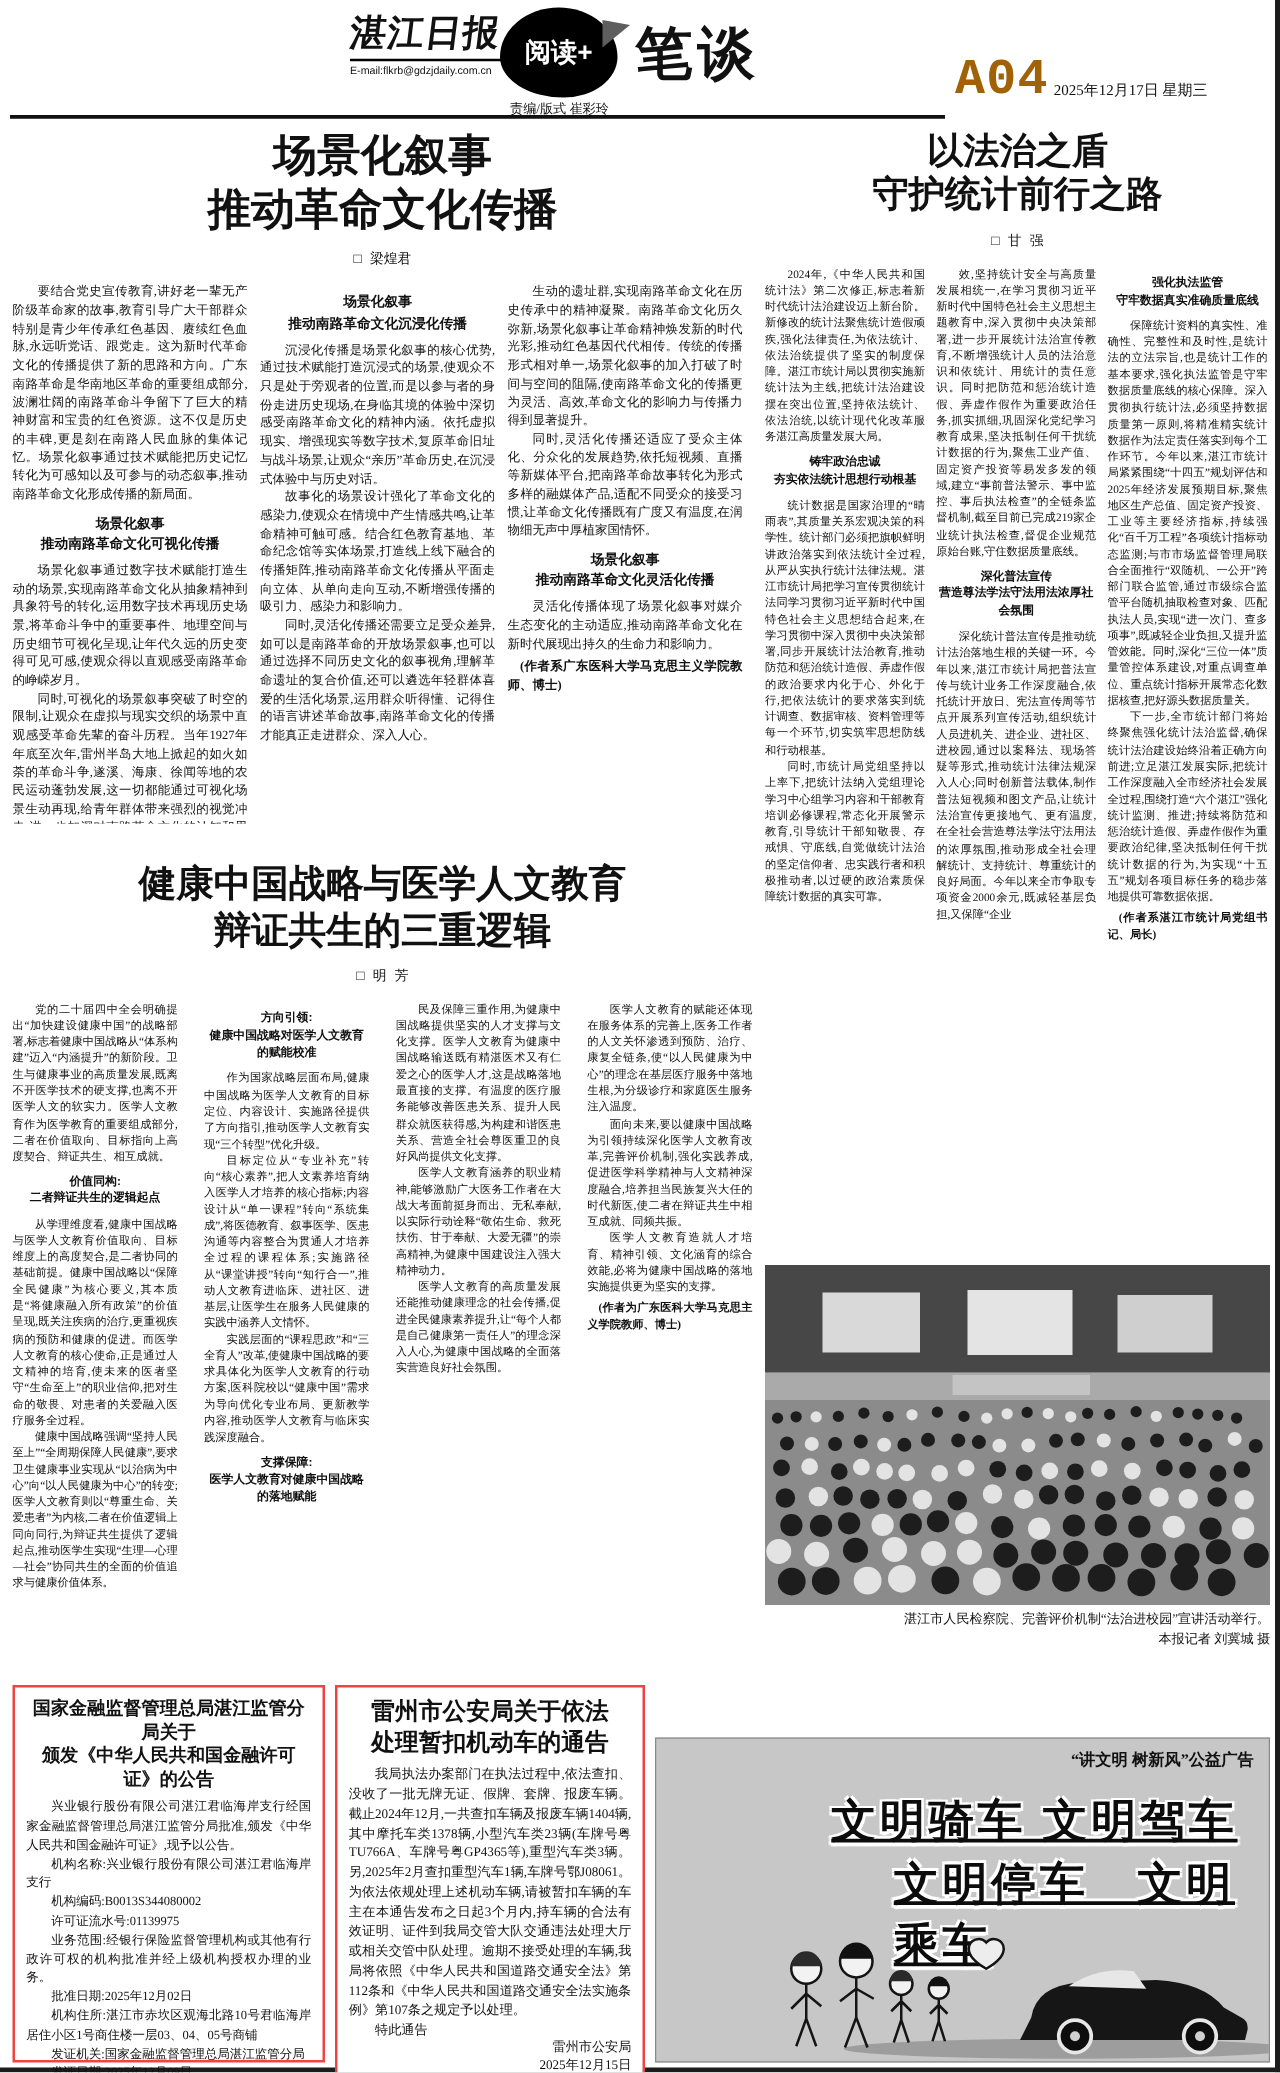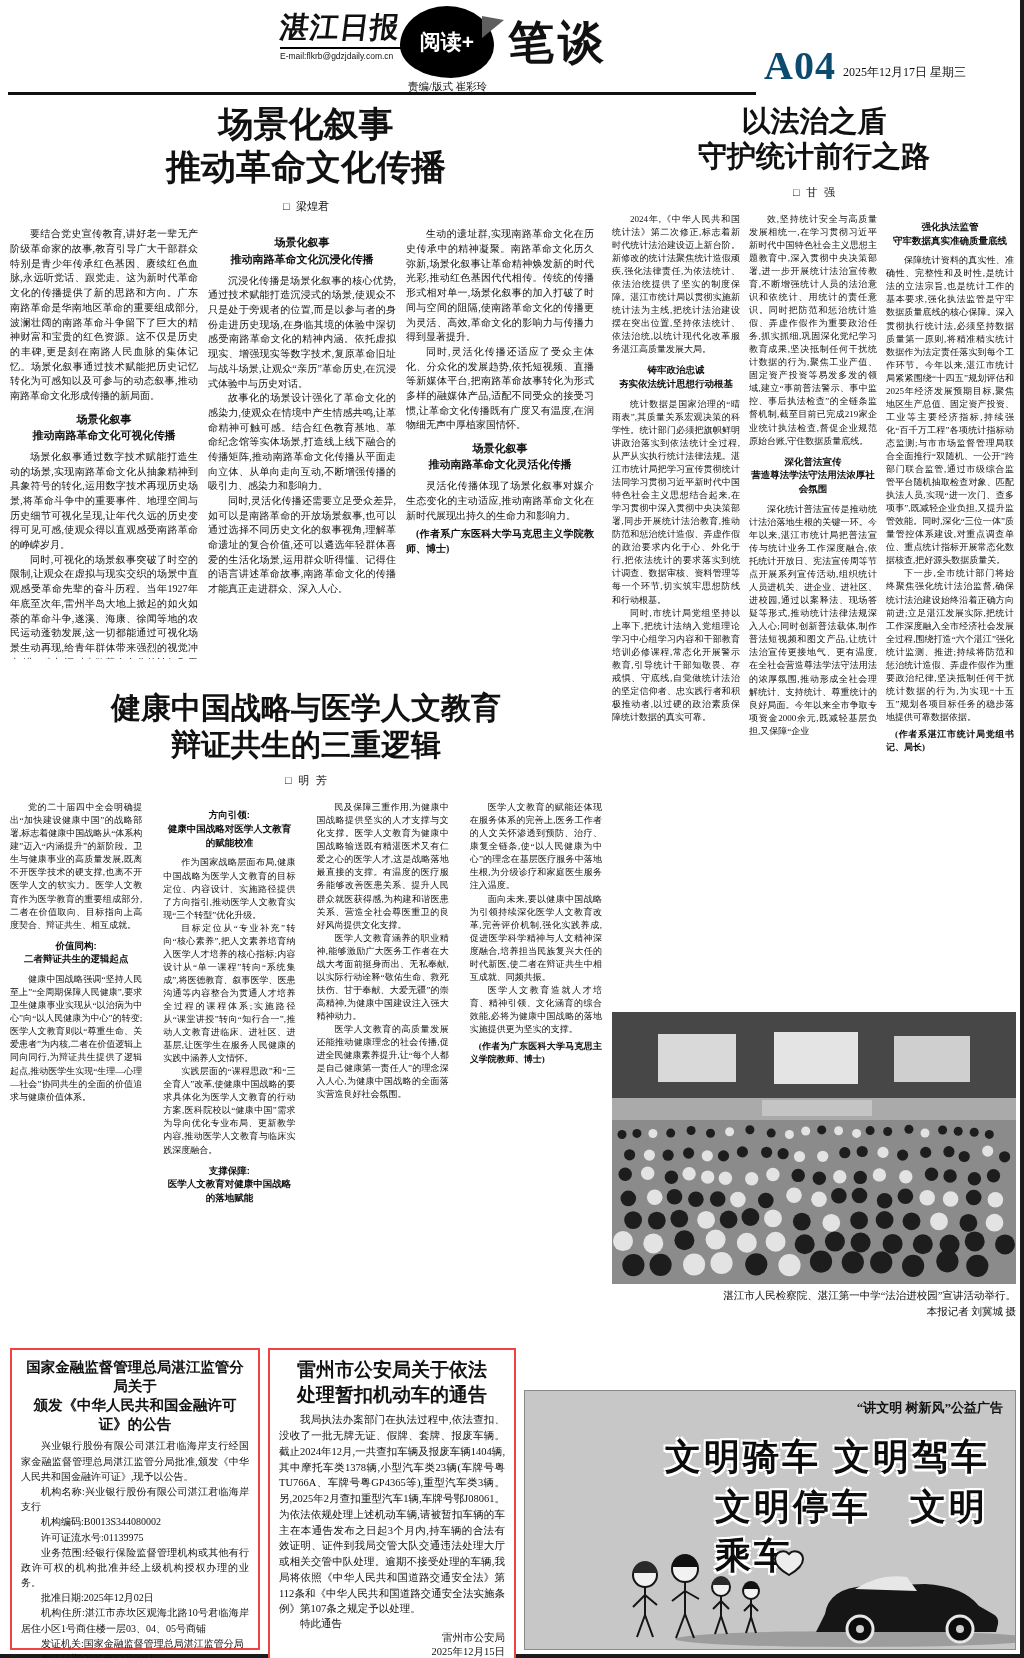--- a/index.html
+++ b/index.html
@@ -16,22 +16,22 @@
   .masthead .email{font-size:8.5px;margin-top:2px;font-family:"Liberation Sans",sans-serif;}
   .bubble{position:absolute;left:400px;top:6px;width:94px;height:72px;background:#000000;
      border-radius:50% 50% 46% 54%/55% 55% 45% 45%;display:flex;align-items:center;justify-content:center;}
   .bubble:after{content:"";position:absolute;right:-10px;top:10px;width:0;height:0;
      border-left:22px solid #5e5e5e;border-top:4px solid transparent;border-bottom:18px solid transparent;}
   .bubble span{color:#fff;font-size:21px;font-weight:bold;font-family:"Liberation Sans",sans-serif;}
   .section-title{position:absolute;left:508px;top:12px;font-size:46px;font-weight:900;letter-spacing:4px;
      font-family:"Liberation Sans",sans-serif;}
   .editor{position:absolute;left:408px;top:80px;font-size:10.5px;}
   .head-rule{position:absolute;left:8px;top:92px;width:748px;height:3px;background:#111;}
-  .pageno{position:absolute;left:764px;top:42px;font-size:40px;font-weight:900;color:#0c4a6e;
-     font-family:Liberation Serif, serif;letter-spacing:1px;}
+  .pageno{position:absolute;left:764px;top:42px;font-size:40px;font-weight:900;color:#a16207;
+     font-family:Liberation Mono, monospace;letter-spacing:1px;}
   .date{position:absolute;left:843px;top:64px;font-size:12px;}
 
   
   .article{position:absolute;}
   .a-title{text-align:center;font-weight:900;line-height:1.22;white-space:pre-line;}
   .a-author{text-align:center;font-size:11px;margin-top:10px;font-family:Liberation Mono, monospace;}
   .cols{display:flex;margin-top:13px;}
   .col{text-align:justify;overflow:hidden;}
   .para{margin:0;text-indent:2em;}
   .subhead{margin:7px 0;text-align:center;font-weight:bold;white-space:pre-line;
@@ -73,21 +73,21 @@
   .box2 .nbody{font-size:10.5px;line-height:1.5;}
   .sign{margin:0;text-align:right;font-size:10.5px;}
   .sign-first{text-align:left;text-indent:2em;}
 
   
   .ad{position:absolute;left:524px;top:1390px;width:492px;height:260px;background:#c7c7c7;
       border:1px solid #8a8a8a;box-sizing:border-box;overflow:hidden;}
   .ad .tagline{position:absolute;right:12px;top:8px;font-size:13px;font-weight:bold;}
   .ad .big{position:absolute;font-size:36px;font-weight:900;font-family:"Liberation Sans",sans-serif;
       letter-spacing:3px;color:#0c0c0c;
-      text-shadow:-2px -2px 0 #fff,2px -2px 0 #fff,-2px 2px 0 #fff,2px 2px 0 #fff,0 3px 0 #fff;}
+      text-shadow:-2px -2px 0 #fff,2px -2px 0 #fff,-2px 2px 0 #fff,2px 2px 0 #fff,0 3px 0 #fff;text-decoration:underline;}
   .ad .big1{left:140px;top:42px;}
   .ad .big2{left:190px;top:92px;}
   .ad svg{position:absolute;left:0;bottom:0;}
 </style>
 </head>
 <body>
 
 <div class="page">
   <div class="edge-r"></div>
   <div class="edge-b"></div>
@@ -166,20 +166,21 @@
 
   <div class="article art3">
     <div class="a-title">健康中国战略与医学人文教育
 辩证共生的三重逻辑</div>
     <div class="a-author">□ 明 芳</div>
     <div class="cols">
         <div class="col">
           <p class="para">党的二十届四中全会明确提出“加快建设健康中国”的战略部署,标志着健康中国战略从“体系构建”迈入“内涵提升”的新阶段。卫生与健康事业的高质量发展,既离不开医学技术的硬支撑,也离不开医学人文的软实力。医学人文教育作为医学教育的重要组成部分,二者在价值取向、目标指向上高度契合、辩证共生、相互成就。</p>
           <h4 class="subhead">价值同构:
 二者辩证共生的逻辑起点</h4>
+          <p class="para">从学理维度看,健康中国战略与医学人文教育价值取向、目标维度上的高度契合,是二者协同的基础前提。健康中国战略以“保障全民健康”为核心要义,其本质是“将健康融入所有政策”的价值呈现,既关注疾病的治疗,更重视疾病的预防和健康的促进。而医学人文教育的核心使命,正是通过人文精神的培育,使未来的医者坚守“生命至上”的职业信仰,把对生命的敬畏、对患者的关爱融入医疗服务全过程。</p>
           <p class="para">健康中国战略强调“坚持人民至上”“全周期保障人民健康”,要求卫生健康事业实现从“以治病为中心”向“以人民健康为中心”的转变;医学人文教育则以“尊重生命、关爱患者”为内核,二者在价值逻辑上同向同行,为辩证共生提供了逻辑起点,推动医学生实现“生理—心理—社会”协同共生的全面的价值追求与健康价值体系。</p>
         </div>
         <div class="col">
           <h4 class="subhead">方向引领:
 健康中国战略对医学人文教育的赋能校准</h4>
           <p class="para">作为国家战略层面布局,健康中国战略为医学人文教育的目标定位、内容设计、实施路径提供了方向指引,推动医学人文教育实现“三个转型”优化升级。</p>
           <p class="para">目标定位从“专业补充”转向“核心素养”,把人文素养培育纳入医学人才培养的核心指标;内容设计从“单一课程”转向“系统集成”,将医德教育、叙事医学、医患沟通等内容整合为贯通人才培养全过程的课程体系;实施路径从“课堂讲授”转向“知行合一”,推动人文教育进临床、进社区、进基层,让医学生在服务人民健康的实践中涵养人文情怀。</p>
           <p class="para">实践层面的“课程思政”和“三全育人”改革,使健康中国战略的要求具体化为医学人文教育的行动方案,医科院校以“健康中国”需求为导向优化专业布局、更新教学内容,推动医学人文教育与临床实践深度融合。</p>
           <h4 class="subhead">支撑保障:
 医学人文教育对健康中国战略的落地赋能</h4>
@@ -324,21 +325,21 @@
           <circle cx="209.0" cy="249.6" r="11.1" fill="#1d1d1d"></circle>
           <circle cx="240.8" cy="250.3" r="11.1" fill="#1d1d1d"></circle>
           <circle cx="269.2" cy="250.3" r="11.1" fill="#1d1d1d"></circle>
           <circle cx="301.1" cy="253.9" r="11.1" fill="#1d1d1d"></circle>
           <circle cx="335.4" cy="249.3" r="11.1" fill="#1d1d1d"></circle>
           <circle cx="365.3" cy="253.8" r="11.1" fill="#1d1d1d"></circle>
         </g>
     </svg>
   </div>
   <div class="caption">
-    <div>湛江市人民检察院、湛江第一中学“法治进校园”宣讲活动举行。</div>
+    <div>湛江市人民检察院、完善评价机制“法治进校园”宣讲活动举行。</div>
     <div>本报记者 刘冀城 摄</div>
   </div>
 
   <div class="notice box1">
     <div class="n-title">国家金融监督管理总局湛江监管分局关于
 颁发《中华人民共和国金融许可证》的公告</div>
     <div class="nbody">
         <p class="nline">兴业银行股份有限公司湛江君临海岸支行经国家金融监督管理总局湛江监管分局批准,颁发《中华人民共和国金融许可证》,现予以公告。</p>
         <p class="nline">机构名称:兴业银行股份有限公司湛江君临海岸支行</p>
         <p class="nline">机构编码:B0013S344080002</p>

